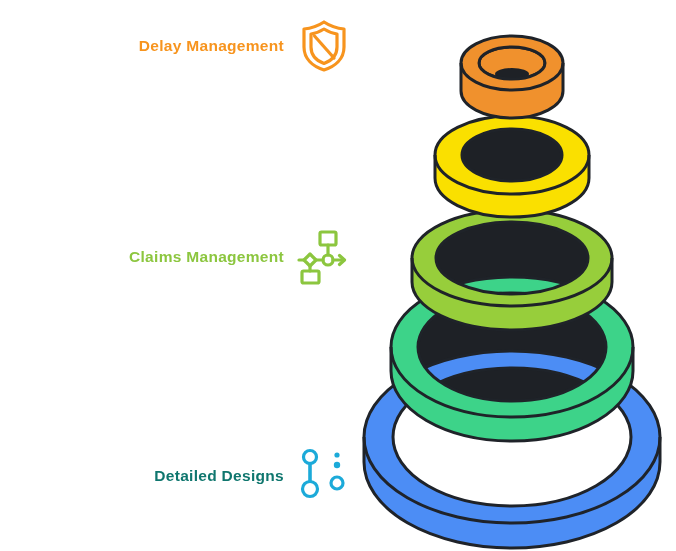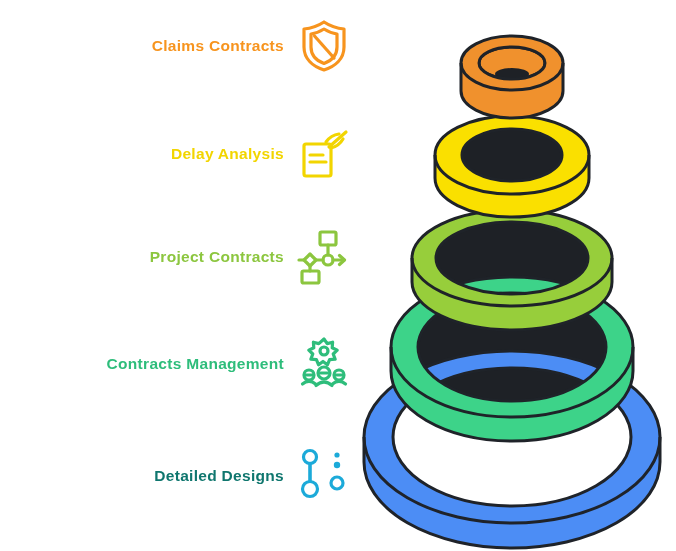--- a/index.html
+++ b/index.html
@@ -77,88 +77,53 @@
     </g>
 
     <g>
       <path class="ink" fill-rule="evenodd" d="M461 63 L461 91 A51 27 0 0 0 563 91 L563 63 A51 27 0 0 0 461 63 Z
                M479 63 A33 16 0 1 0 545 63 A33 16 0 1 0 479 63 Z" fill="#F0912D"></path>
       <path class="ink" fill="none" d="M461 63 A51 27 0 0 0 563 63"></path>
     </g>
   </svg>
 
   <div class="row" style="top:18px">
-    <div class="lbl" style="color: rgb(247, 148, 30);">Claims Contracts</div>
+    <div class="lbl" style="color: rgb(247, 148, 30);">Delay Management</div>
     <div class="ic">
       <svg viewBox="0 0 56 56">
         <g class="icon-stroke" stroke="#F7941E">
           <path d="M28 4 C22 8 14 10.5 8 11 V29 C8 41 17 48.5 28 52 C39 48.5 48 41 48 29 V11 C42 10.5 34 8 28 4 Z"></path>
           <path d="M28 11 C24 13.5 19 15.5 15 16 V29 C15 37 20 42.5 28 45.5 C36 42.5 41 37 41 29 V16 C37 15.5 32 13.5 28 11 Z"></path>
           <path d="M18.5 18 L38 40"></path>
         </g>
       </svg>
     </div>
   </div>
 
-  <div class="row" style="top:126px">
-    <div class="lbl" style="color: rgb(242, 213, 0);">Delay Analysis</div>
-    <div class="ic">
-      <svg viewBox="0 0 56 56">
-        <g class="icon-stroke" stroke="#F2D500">
-          <rect x="8" y="18" width="27" height="32" rx="2"></rect>
-          <path d="M14 29 H27"></path>
-          <path d="M14 36 H30"></path>
-          <path d="M33 21 L50 6"></path>
-          <path d="M30 16 q5 -7 13 -8"></path>
-          <path d="M35 22 q8 -2 12 -9"></path>
-        </g>
-      </svg>
-    </div>
-  </div>
 
   <div class="row" style="top:229px">
-    <div class="lbl" style="color: rgb(140, 198, 63);">Project Contracts</div>
+    <div class="lbl" style="color: rgb(140, 198, 63);">Claims Management</div>
     <div class="ic">
       <svg viewBox="0 0 56 56">
         <g class="icon-stroke" stroke="#8CC63F">
           <rect x="24" y="3" width="16" height="13" rx="1.5"></rect>
           <path d="M32 16 V26"></path>
           <circle cx="32" cy="31" r="5"></circle>
           <path d="M3 31 H8"></path>
           <path d="M14 25 L20 31 L14 37 L8 31 Z"></path>
           <path d="M20 31 H27"></path>
           <path d="M37 31 H48"></path>
           <path d="M43.5 26.5 L48.5 31 L43.5 35.5"></path>
           <path d="M14 37 V42"></path>
           <rect x="6" y="42" width="17" height="12" rx="1.5"></rect>
         </g>
       </svg>
     </div>
   </div>
 
-  <div class="row" style="top:336px">
-    <div class="lbl" style="color: rgb(46, 189, 123);">Contracts Management</div>
-    <div class="ic">
-      <svg viewBox="0 0 56 56">
-        <g class="icon-stroke" stroke-width="2.8" stroke="#2EBD7B">
-          <path d="M28 3 l3.2 4.6 5.4 -1.4 -0.4 5.6 5 2.4 -4 3.8 2 5.2 -5.6 0.4 -2.2 5.2 -4.4 -3.4 -4.4 3.4 -2.2 -5.2 -5.6 -0.4 2 -5.2 -4 -3.8 5 -2.4 -0.4 -5.6 5.4 1.4 z"></path>
-          <circle cx="28" cy="15" r="4"></circle>
-          <circle cx="13" cy="39" r="5"></circle>
-          <path d="M10 39 H16"></path>
-          <path d="M6.5 48 q6.5 -5.5 13 0"></path>
-          <circle cx="43" cy="39" r="5"></circle>
-          <path d="M40 39 H46"></path>
-          <path d="M36.5 48 q6.5 -5.5 13 0"></path>
-          <circle cx="28" cy="37" r="6"></circle>
-          <path d="M24.5 37 H31.5"></path>
-          <path d="M20 49.5 q8 -7 16 0"></path>
-        </g>
-      </svg>
-    </div>
-  </div>
 
   <div class="row" style="top:448px">
     <div class="lbl" style="color: #0f766e;">Detailed Designs</div>
     <div class="ic">
       <svg viewBox="0 0 56 56">
         <g class="icon-stroke" stroke="#1CAAD9">
           <circle cx="14" cy="9" r="6.5"></circle>
           <path d="M14 15.5 V33" stroke-width="3.6"></path>
           <circle cx="14" cy="41" r="7.5"></circle>
           <circle cx="41" cy="35" r="6"></circle>

